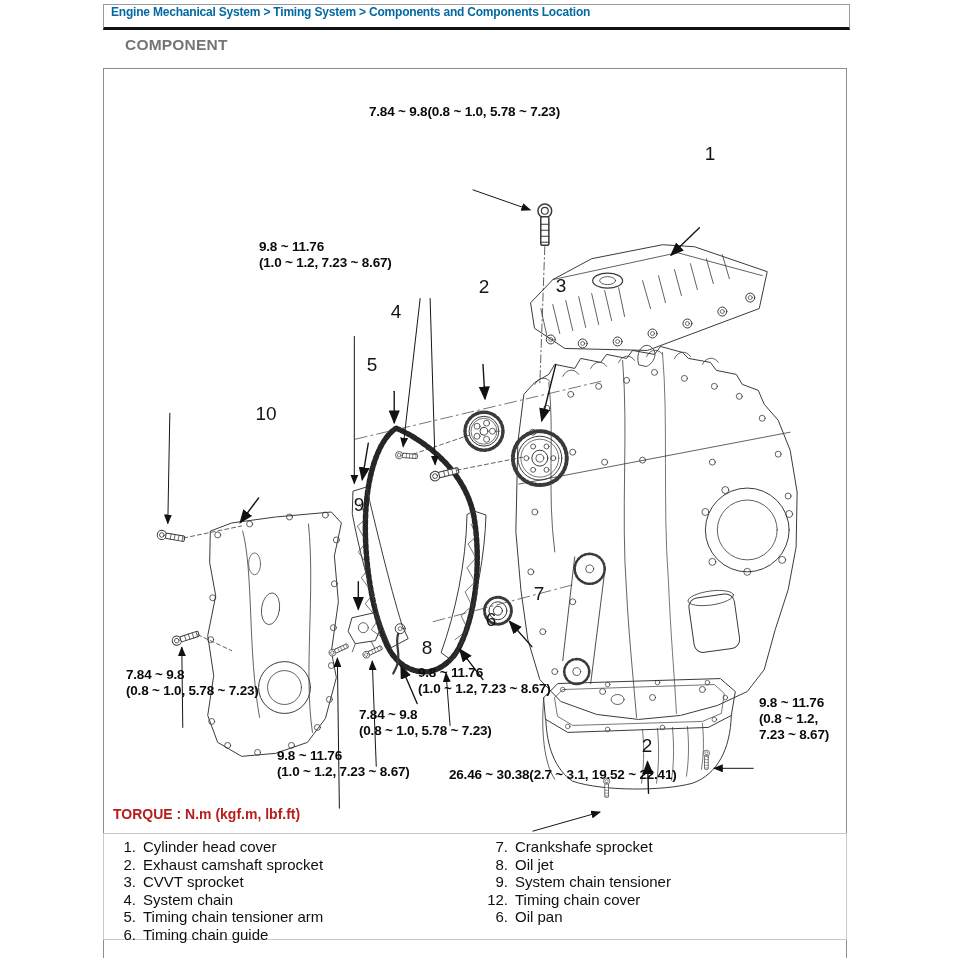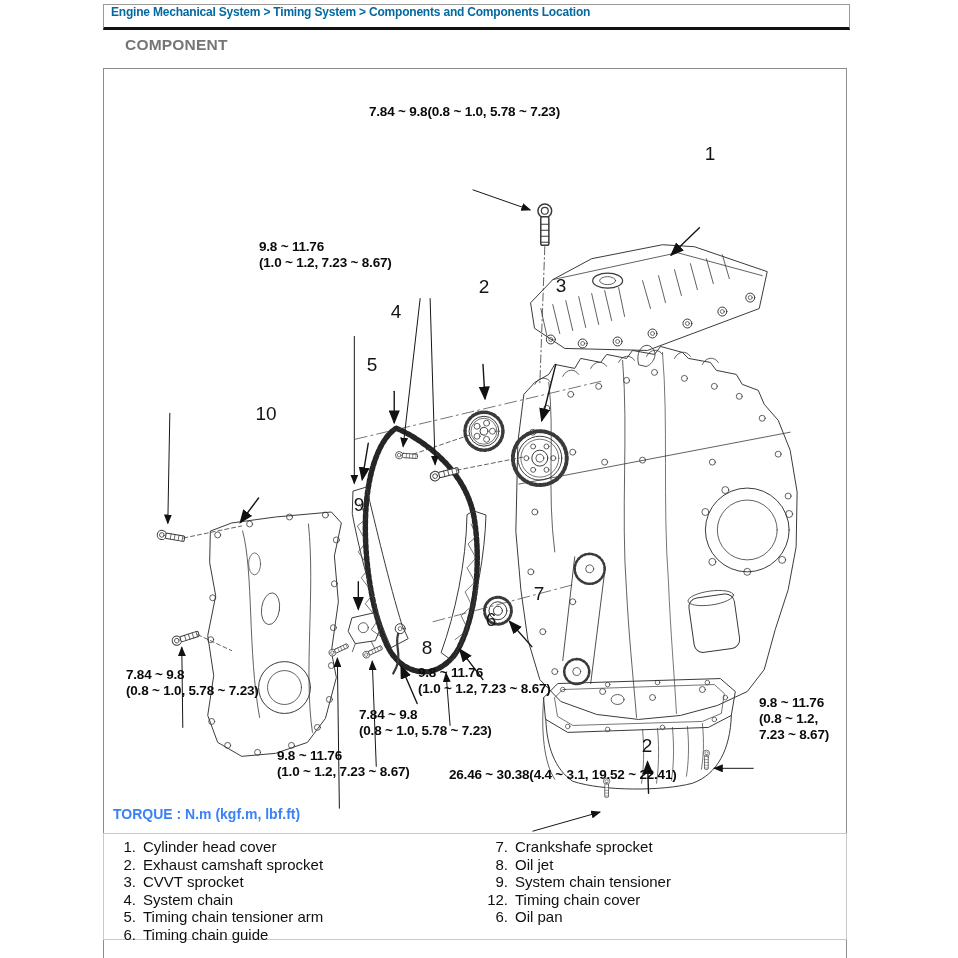--- a/index.html
+++ b/index.html
@@ -7,21 +7,21 @@
   .breadcrumb-box{position:absolute;left:103px;top:4px;width:747px;height:26px;box-sizing:border-box;
     border:1px solid #9a9a9a;border-bottom:3px solid #121212;display:flex;
     padding-left:7px;font-weight:bold;font-size:12px;letter-spacing:-0.2px;color:#0369a1;background:#fff;}
   .section-title{position:absolute;left:125px;top:36px;font-weight:bold;font-size:15.5px;color:#757575;letter-spacing:0.2px;}
   .diagram-box{position:absolute;left:103px;top:68px;width:744px;height:892px;box-sizing:border-box;
     border:1px solid #8d8d8d;background:#fff;}
   .diagram-box svg{position:absolute;left:0;top:0;width:100%;height:100%;}
   .tq{position:absolute;font-weight:bold;font-size:13.5px;line-height:16px;letter-spacing:-0.2px;
     color:#0b0b0b;white-space:nowrap;}
   .pn{position:absolute;font-size:19px;line-height:1;color:#141414;transform:translate(-50%,-50%);}
-  .torque-note{position:absolute;left:9px;top:737px;font-weight:bold;font-size:14px;color:#3b82f6;}
+  .torque-note{position:absolute;left:9px;top:737px;font-weight:bold;font-size:14px;color:#b91c1c;}
   .legend-box{position:absolute;left:103px;top:833px;width:744px;height:107px;box-sizing:border-box;
     border:1px solid #c9c9c9;display:flex;padding-top:4px;font-size:15px;color:#101010;background:#fff;}
   .legend-col{display:flex;flex-direction:column;}
   .legend-col.left{margin-left:6px;width:372px;}
   .legend-row{display:flex;line-height:17.6px;}
   .legend-num{width:26px;text-align:right;margin-right:7px;flex:none;}
 </style>
 </head>
 <body>
 
@@ -290,21 +290,21 @@
   </div>
   <div class="tq" style="left:255px;top:638px">
     <div>7.84 ~ 9.8</div>
     <div>(0.8 ~ 1.0, 5.78 ~ 7.23)</div>
   </div>
   <div class="tq" style="left:173px;top:679px">
     <div>9.8 ~ 11.76</div>
     <div>(1.0 ~ 1.2, 7.23 ~ 8.67)</div>
   </div>
   <div class="tq" style="left:345px;top:698px">
-    <div>26.46 ~ 30.38(4.4 ~ 3.1, 19.52 ~ 22.41)</div>
+    <div>26.46 ~ 30.38(2.7 ~ 3.1, 19.52 ~ 22.41)</div>
   </div>
   <div class="tq" style="left:655px;top:626px">
     <div>9.8 ~ 11.76</div>
     <div>(0.8 ~ 1.2,</div>
     <div>7.23 ~ 8.67)</div>
   </div>
 
   <div class="pn" style="left:606px;top:84px">1</div>
   <div class="pn" style="left:380px;top:217px">2</div>
   <div class="pn" style="left:457px;top:216px">3</div>

